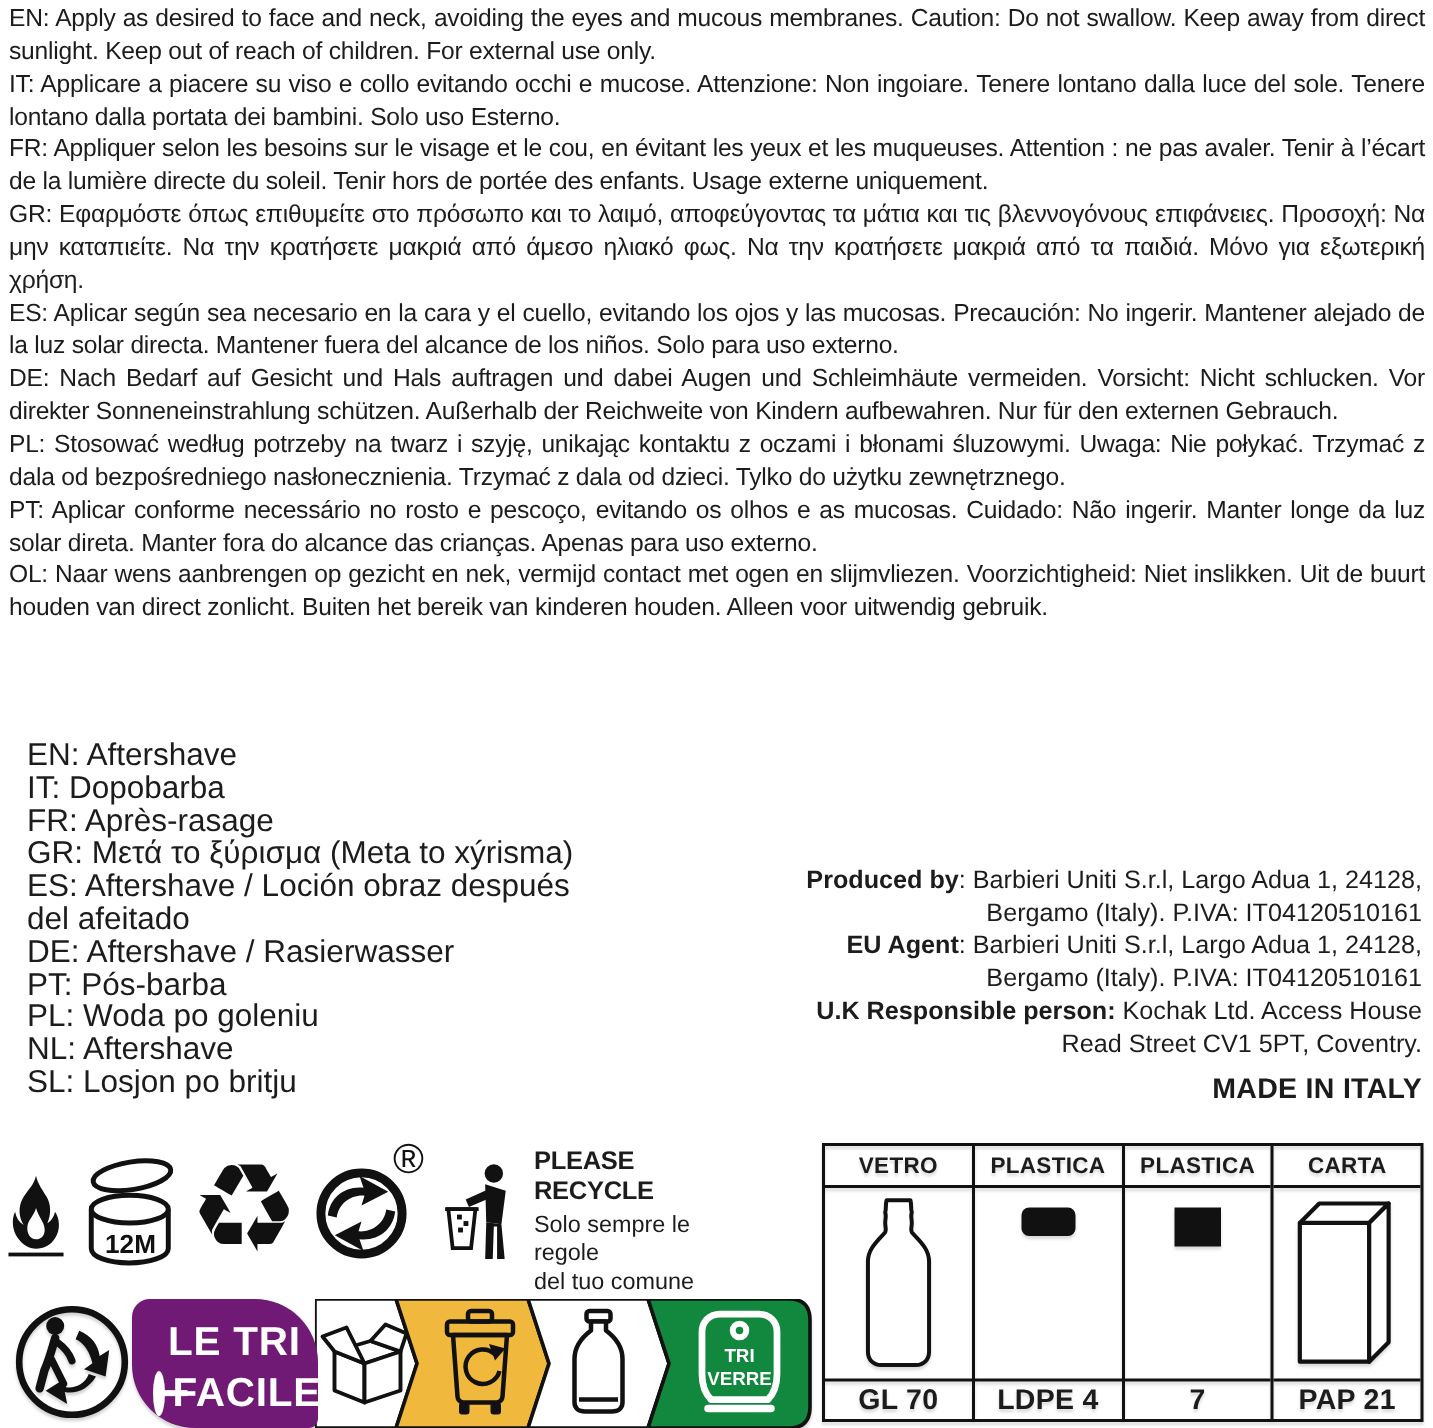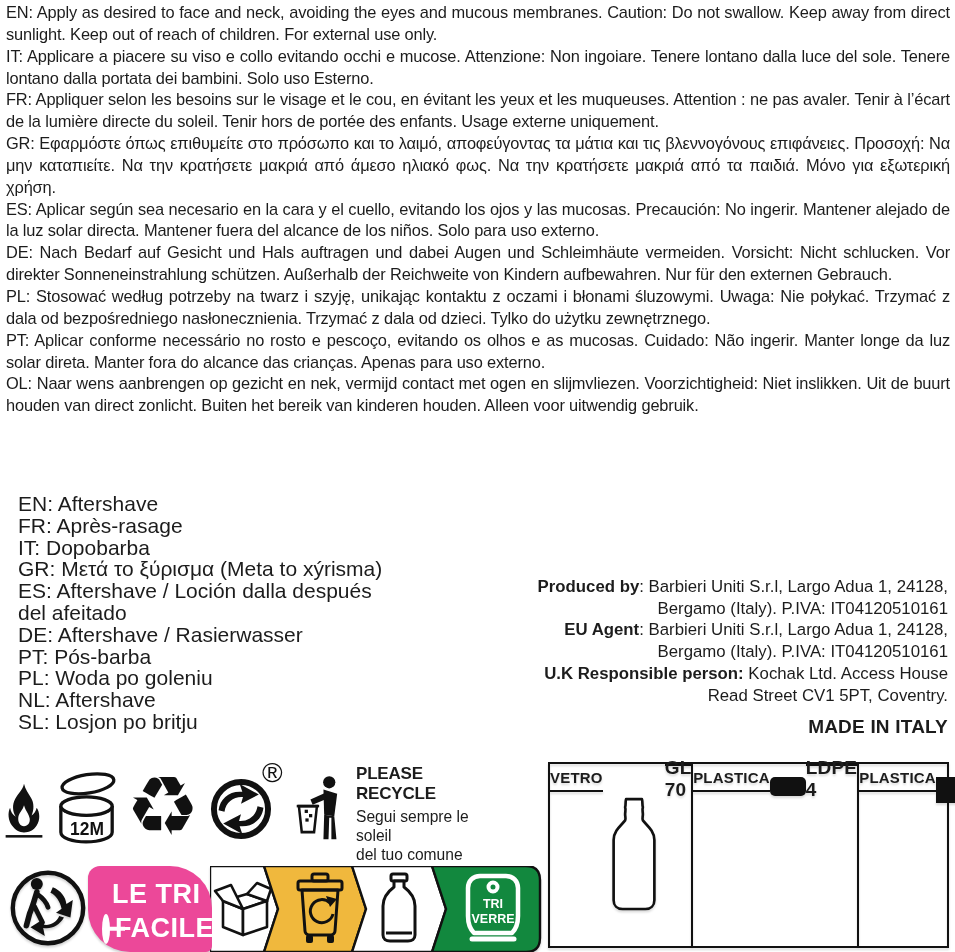--- a/index.html
+++ b/index.html
@@ -22,33 +22,33 @@
   .sym{position:absolute;}
   .recycle-glyph{position:absolute;left:126px;top:763px;width:64px;height:90px;
                  font-size:82px;line-height:88px;color:#111;font-family:"DejaVu Sans",sans-serif;}
   .reg-mark{position:absolute;left:262px;top:757px;font-size:28px;color:#111;}
   .recycle-note{position:absolute;left:356px;top:764px;width:150px;}
   .recycle-note .t{font-size:17px;font-weight:bold;letter-spacing:-0.2px;}
   .recycle-note .s{font-size:15.6px;line-height:19px;margin-top:3px;}
   
   .banner{position:absolute;left:8px;top:866px;width:540px;height:86px;filter:drop-shadow(0 2px 1px rgba(0,0,0,.18));}
   .triman{position:absolute;left:0;top:2px;}
-  .tri-block{position:absolute;left:80px;top:0;width:124px;height:86px;background:#ec4899;
+  .tri-block{position:absolute;left:80px;top:0;width:124px;height:86px;background:#701a75;
              border-radius:12px 42px 6px 42px;color:#fff;z-index:2;}
   .tri-block .l1{font-size:27px;font-weight:800;letter-spacing:.5px;margin:13px 0 0 24px;}
   .tri-block .l2{display:flex;align-items:center;gap:5px;margin:3px 0 0 14px;font-size:27px;font-weight:800;letter-spacing:.5px;}
   .plus-circle{position:relative;width:22px;height:22px;border:4px solid #fff;border-radius:50%;display:inline-block;}
   .plus-circle::before,.plus-circle::after{content:"";position:absolute;background:#fff;}
   .plus-circle::before{left:50%;top:3px;width:4.5px;height:16px;transform:translateX(-50%);}
   .plus-circle::after{top:50%;left:3px;height:4.5px;width:16px;transform:translateY(-50%);}
   .segments{position:absolute;left:202px;top:0;z-index:1;}
   
   .materials-table{position:absolute;left:548px;top:762px;width:401px;height:186px;box-sizing:border-box;
                    border:2.5px solid #111;display:flex;filter:drop-shadow(0 2px 1px rgba(0,0,0,.15));}
-  .mt-col{flex:1;display:flex;flex-direction:row;}
+  .mt-col{flex:1;display:flex;flex-direction:column;}
   .mt-col + .mt-col{border-left:2.5px solid #111;}
   .mt-header{height:26px;border-bottom:2.5px solid #111;display:flex;align-items:center;justify-content:center;
              font-size:15px;font-weight:bold;letter-spacing:.2px;}
   .mt-body{flex:1;display:flex;align-items:center;justify-content:center;}
   .mt-body.top{align-items:flex-start;padding-top:13px;}
   .mt-code{height:25px;border-top:2.5px solid #111;display:flex;align-items:center;justify-content:center;
            font-size:19px;font-weight:bold;letter-spacing:.2px;}
   .cap-shape{width:36px;height:19px;background:#111;border-radius:5px;}
   .square-shape{width:31px;height:26px;background:#111;}
 </style>
@@ -64,24 +64,24 @@
     <p>GR: Εφαρμόστε όπως επιθυμείτε στο πρόσωπο και το λαιμό, αποφεύγοντας τα μάτια και τις βλεννογόνους επιφάνειες. Προσοχή: Να μην καταπιείτε. Να την κρατήσετε μακριά από άμεσο ηλιακό φως. Να την κρατήσετε μακριά από τα παιδιά. Μόνο για εξωτερική χρήση.</p>
     <p>ES: Aplicar según sea necesario en la cara y el cuello, evitando los ojos y las mucosas. Precaución: No ingerir. Mantener alejado de la luz solar directa. Mantener fuera del alcance de los niños. Solo para uso externo.</p>
     <p>DE: Nach Bedarf auf Gesicht und Hals auftragen und dabei Augen und Schleimhäute vermeiden. Vorsicht: Nicht schlucken. Vor direkter Sonneneinstrahlung schützen. Außerhalb der Reichweite von Kindern aufbewahren. Nur für den externen Gebrauch.</p>
     <p>PL: Stosować według potrzeby na twarz i szyję, unikając kontaktu z oczami i błonami śluzowymi. Uwaga: Nie połykać. Trzymać z dala od bezpośredniego nasłonecznienia. Trzymać z dala od dzieci. Tylko do użytku zewnętrznego.</p>
     <p>PT: Aplicar conforme necessário no rosto e pescoço, evitando os olhos e as mucosas. Cuidado: Não ingerir. Manter longe da luz solar direta. Manter fora do alcance das crianças. Apenas para uso externo.</p>
     <p>OL: Naar wens aanbrengen op gezicht en nek, vermijd contact met ogen en slijmvliezen. Voorzichtigheid: Niet inslikken. Uit de buurt houden van direct zonlicht. Buiten het bereik van kinderen houden. Alleen voor uitwendig gebruik.</p>
   </section>
 
   <section class="names">
     <div>EN: Aftershave</div>
+    <div>IT: Dopobarba</div>
     <div>FR: Après-rasage</div>
-    <div>IT: Dopobarba</div>
     <div>GR: Μετά το ξύρισμα (Meta to xýrisma)</div>
-    <div>ES: Aftershave / Loción dalla después del afeitado</div>
+    <div>ES: Aftershave / Loción obraz después del afeitado</div>
     <div>DE: Aftershave / Rasierwasser</div>
     <div>PT: Pós-barba</div>
     <div>PL: Woda po goleniu</div>
     <div>NL: Aftershave</div>
     <div>SL: Losjon po britju</div>
   </section>
 
   <section class="producer">
     <p><b>Produced by</b><span>: Barbieri Uniti S.r.l, Largo Adua 1, 24128,</span></p>
     <p><b></b><span>Bergamo (Italy).  P.IVA: IT04120510161</span></p>
@@ -128,21 +128,21 @@
       <rect x="13" y="59" width="4.5" height="4.5"></rect>
     </g>
     <g stroke="#111" stroke-width="3.5" fill="none">
       <path d="M4 42 L29 42 L25 78 L8 78 Z"></path>
       <line x1="1" y1="42" x2="32" y2="42"></line>
     </g>
   </svg>
 
   <div class="recycle-note">
     <div class="t">PLEASE RECYCLE</div>
-    <div class="s">Segui sempre le soleil</div>
+    <div class="s">Solo sempre le regole</div>
     <div class="s" style="margin-top:0;">del tuo comune</div>
   </div>
 
   <div class="banner">
     <svg class="triman" width="80" height="80" viewBox="0 0 100 100">
       <circle cx="50" cy="50" r="44" fill="none" stroke="#111" stroke-width="5.5"></circle>
       <circle cx="36" cy="20" r="7.5" fill="#111"></circle>
       <path d="M36 30 C33 40 31 48 27 57 L23 72" stroke="#111" stroke-width="7" fill="none" stroke-linecap="round"></path>
       <path d="M33 48 L43 68" stroke="#111" stroke-width="6" fill="none" stroke-linecap="round"></path>
       <path d="M37 33 C44 38 48 43 50 49" stroke="#111" stroke-width="6" fill="none" stroke-linecap="round"></path>

